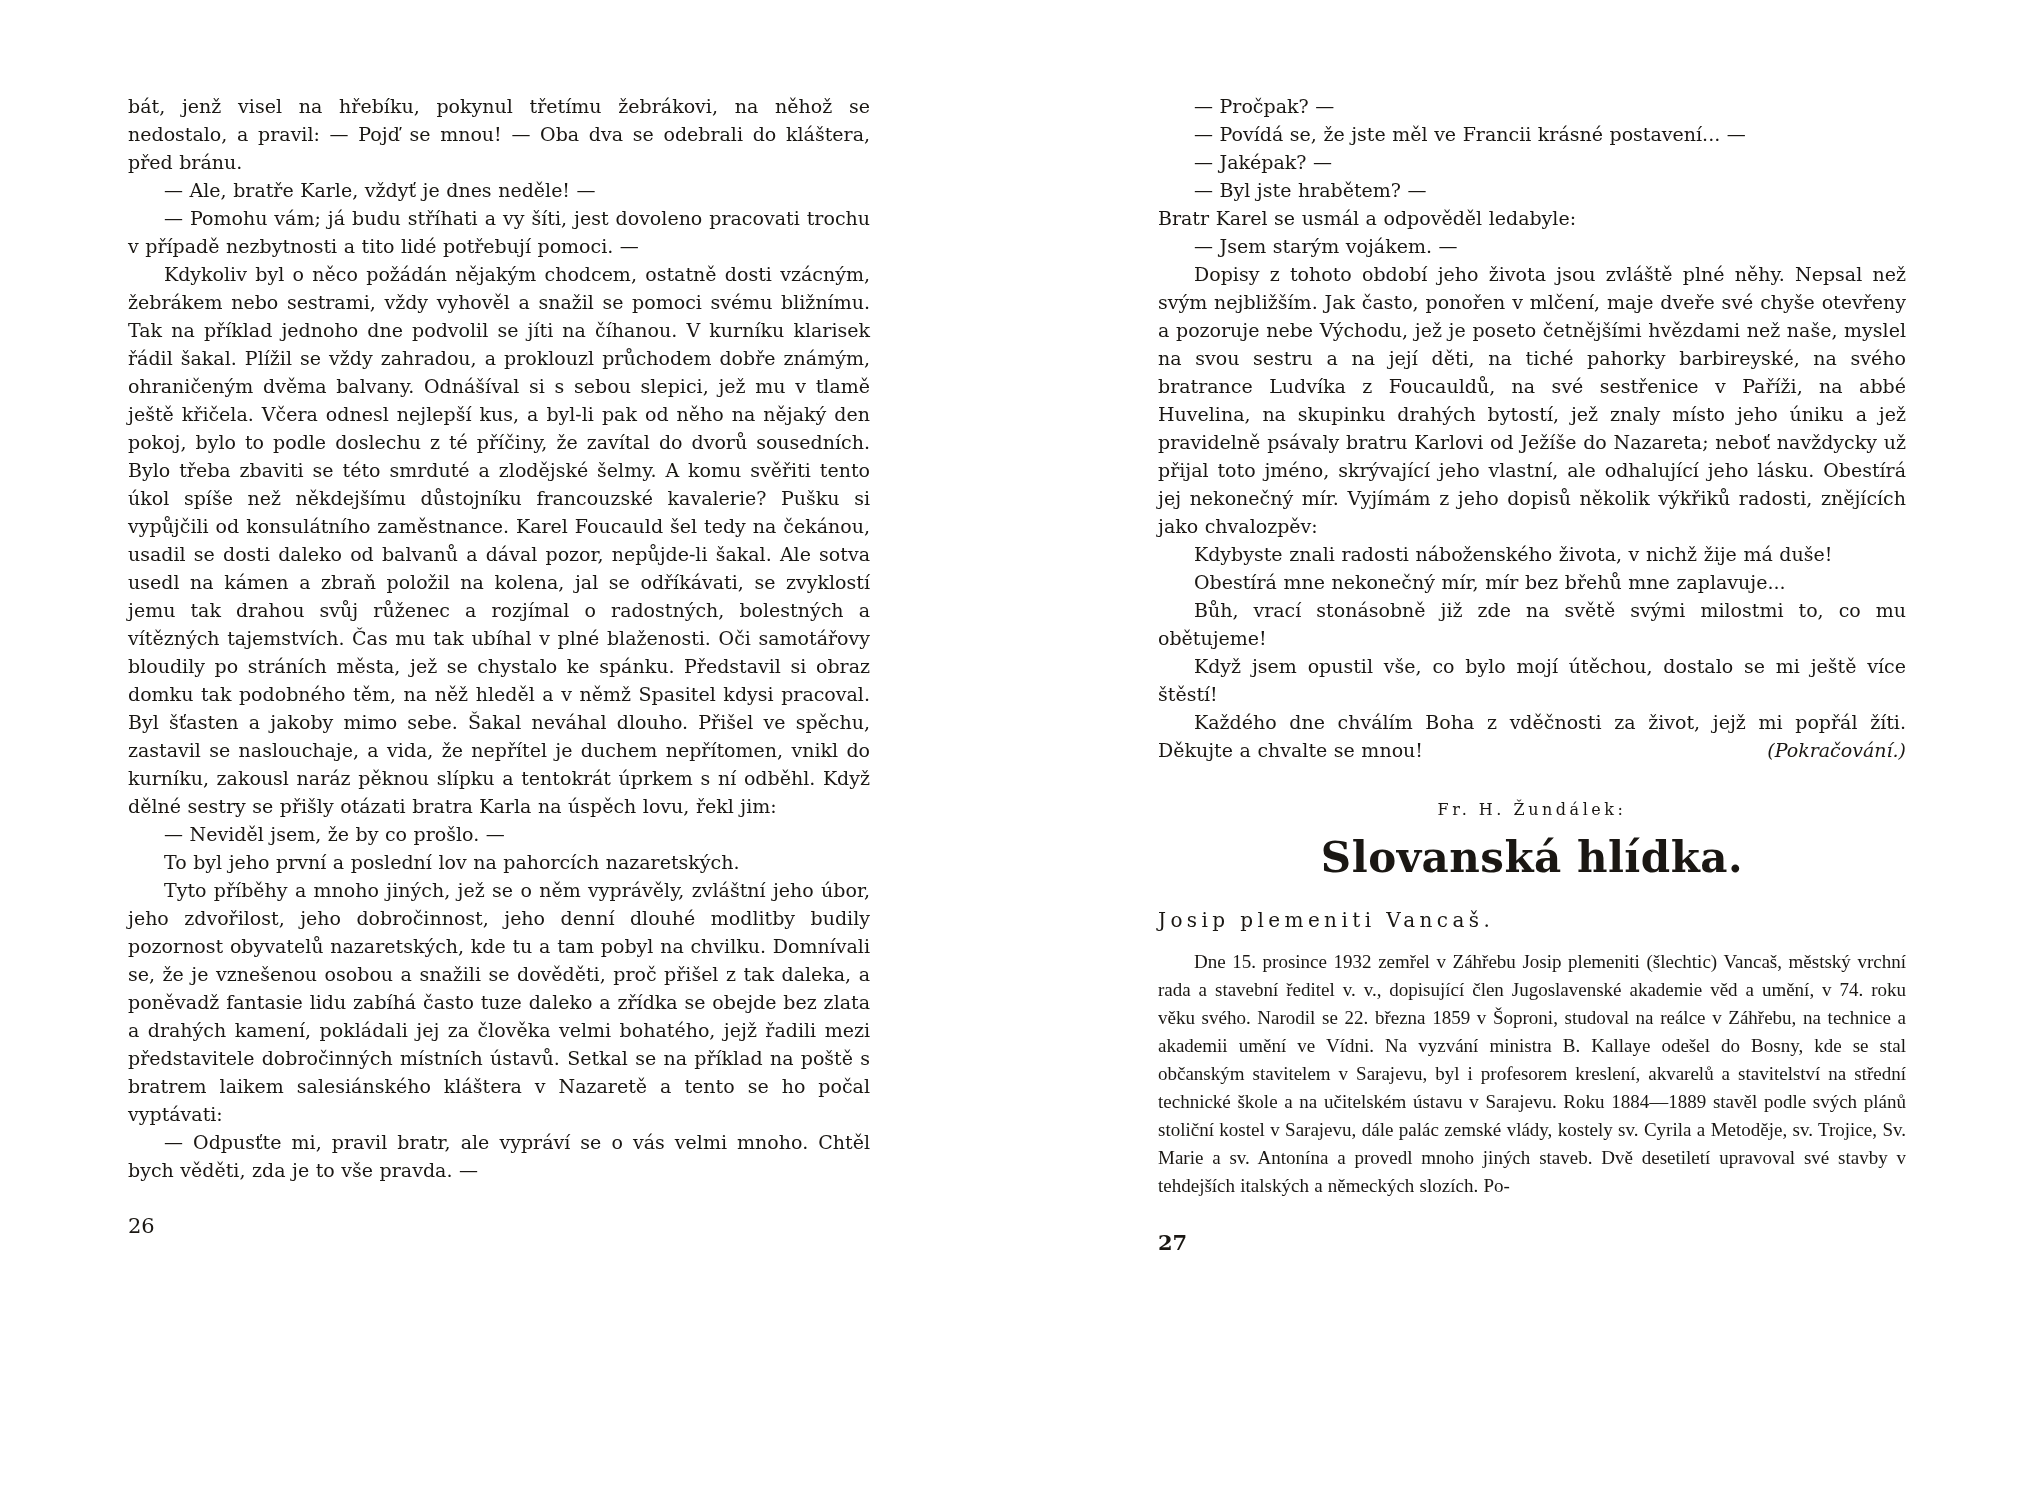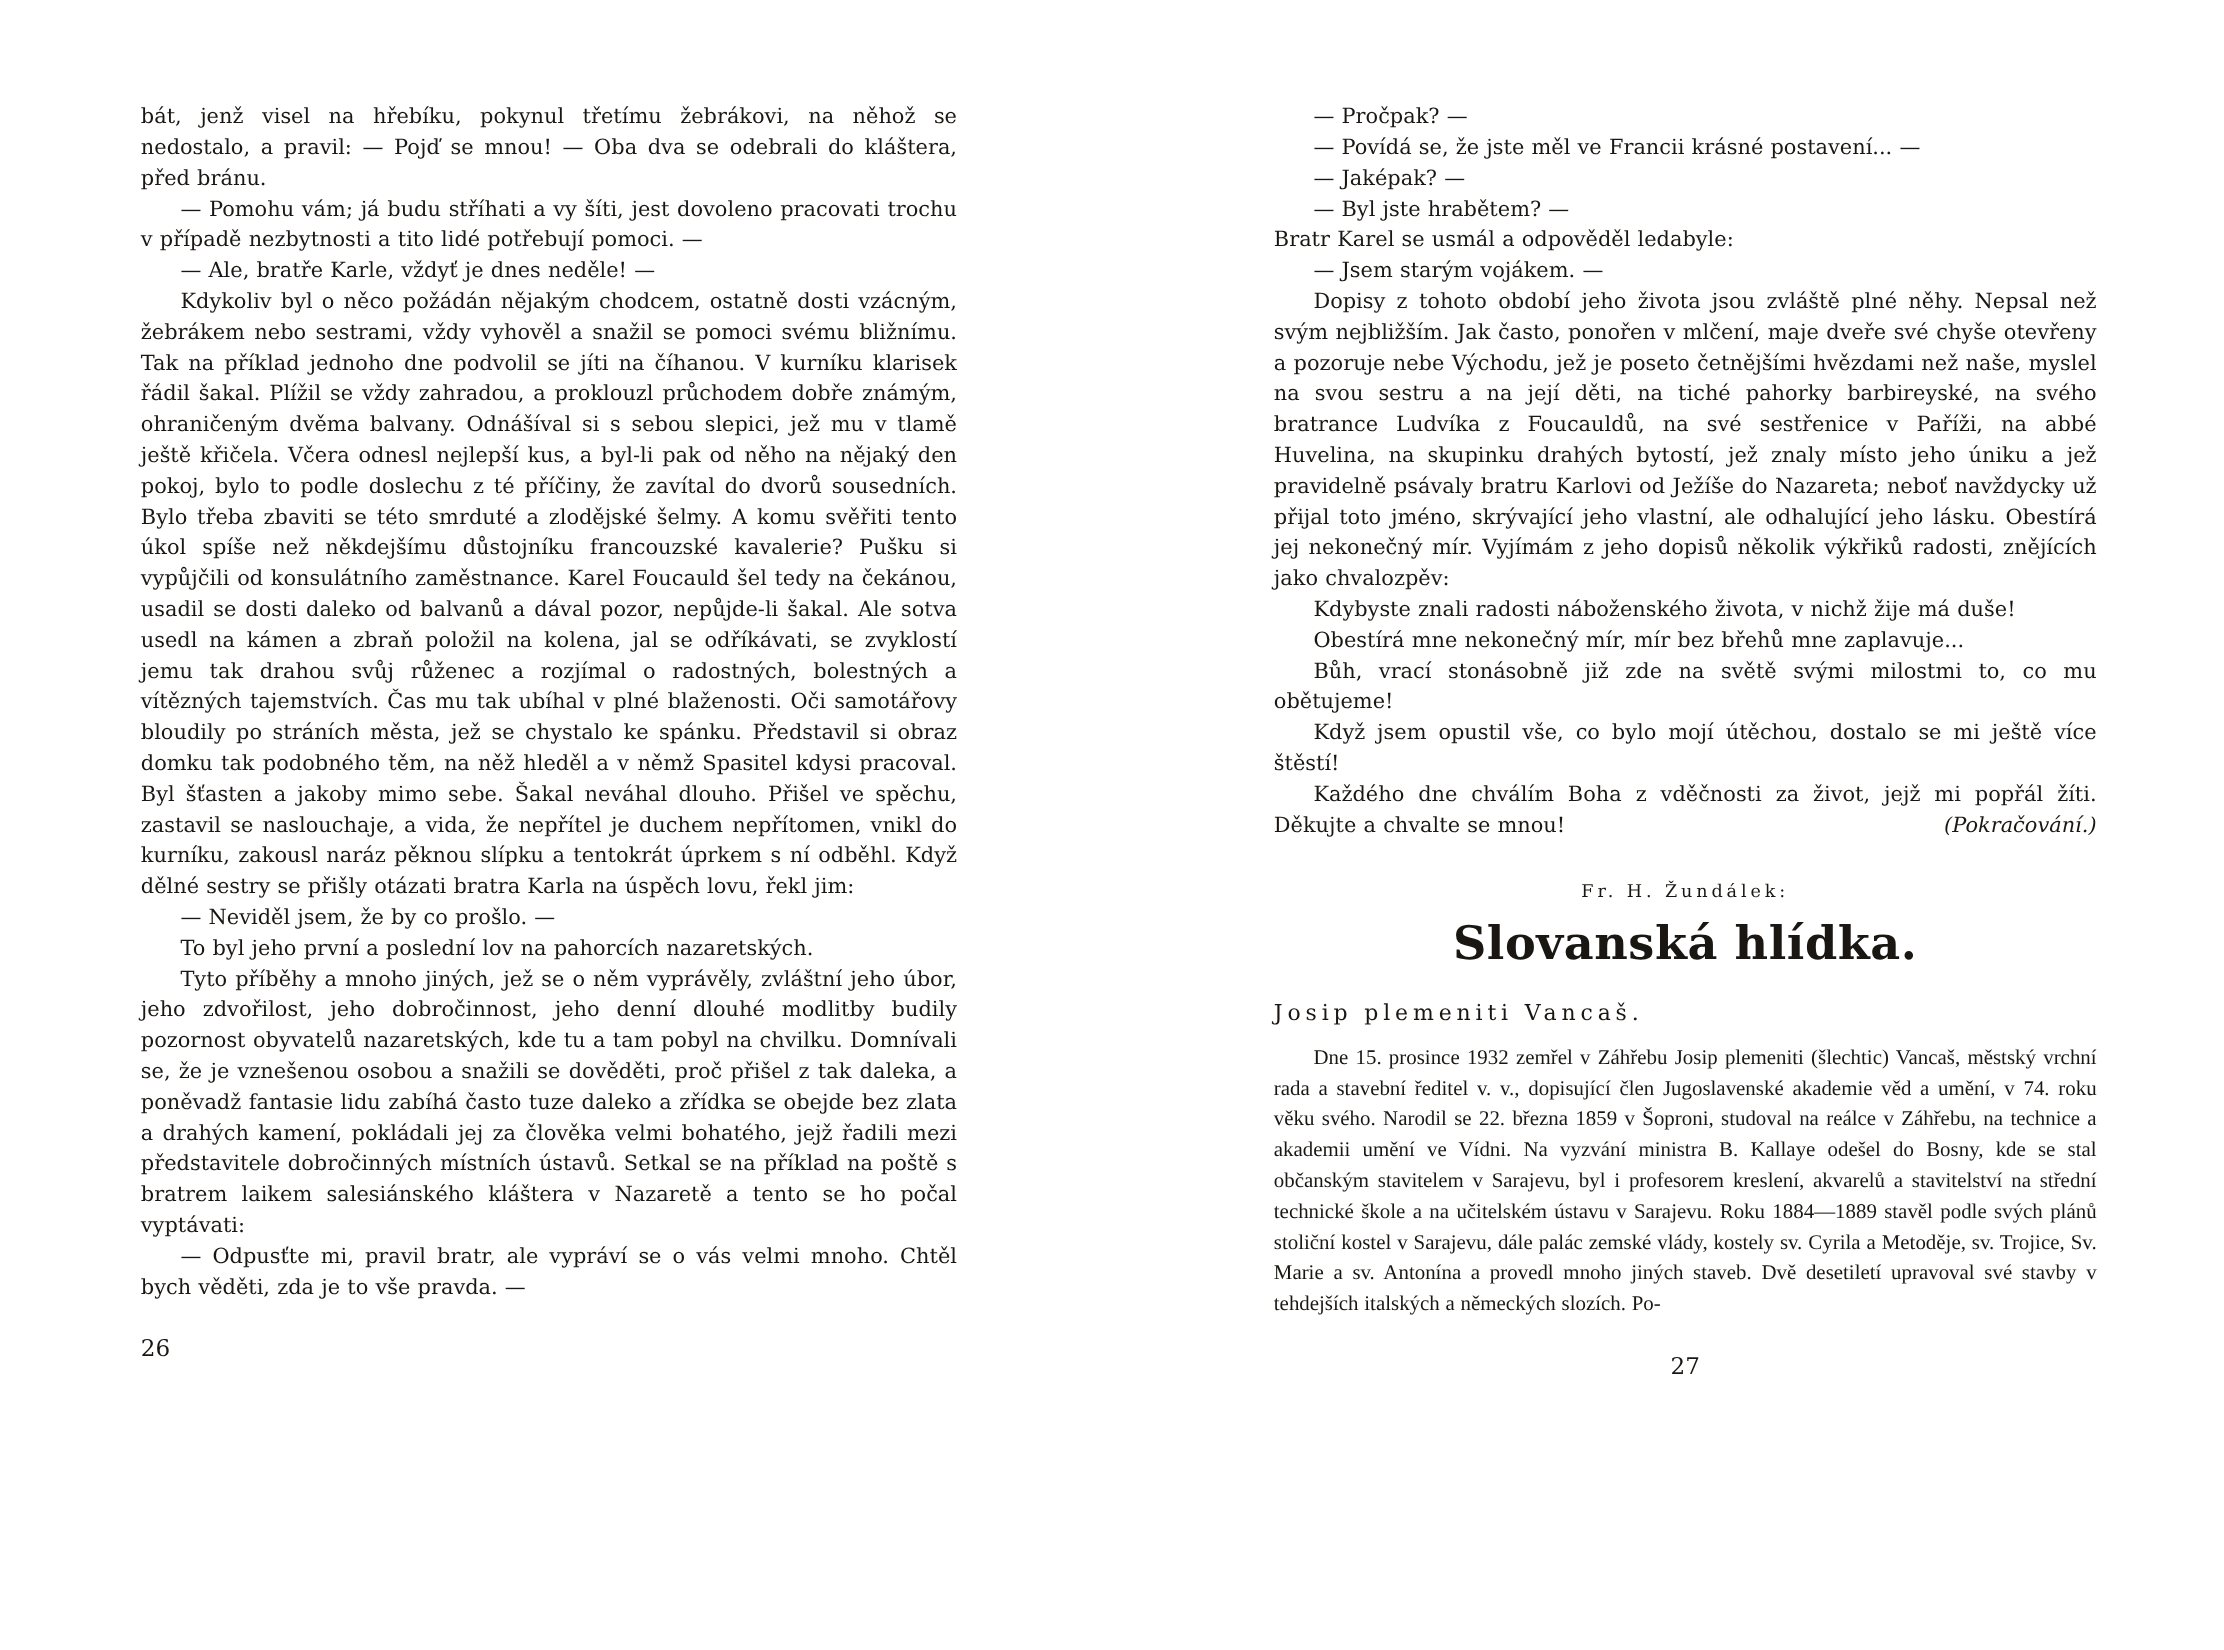--- a/index.html
+++ b/index.html
@@ -63,32 +63,33 @@
   }
   .section-para {
     margin-top: 16px !important;
     font-family: Liberation Serif, serif;
   }
   .pagenum {
     font-size: 21px;
     margin-top: 30px;
   }
   .pagenum-right {
-    text-align: center;
+    text-align: left;
+    font-weight: bold;
   }
 </style>
 </head>
 <body>
 
 <div class="spread">
 
   <div class="page page-left">
     <p class="para">bát, jenž visel na hřebíku, pokynul třetímu žebrákovi, na něhož se nedostalo, a pravil: — Pojď se mnou! — Oba dva se odebrali do kláštera, před bránu.</p>
+    <p class="para indent">— Ale, bratře Karle, vždyť je dnes neděle! —</p>
     <p class="para indent">— Pomohu vám; já budu stříhati a vy šíti, jest dovoleno pracovati trochu v případě nezbytnosti a tito lidé potřebují pomoci. —</p>
-    <p class="para indent">— Ale, bratře Karle, vždyť je dnes neděle! —</p>
     <p class="para indent">Kdykoliv byl o něco požádán nějakým chodcem, ostatně dosti vzácným, žebrákem nebo sestrami, vždy vyhověl a snažil se pomoci svému bližnímu. Tak na příklad jednoho dne podvolil se jíti na číhanou. V kurníku klarisek řádil šakal. Plížil se vždy zahradou, a proklouzl průchodem dobře známým, ohraničeným dvěma balvany. Odnášíval si s sebou slepici, jež mu v tlamě ještě křičela. Včera odnesl nejlepší kus, a byl-li pak od něho na nějaký den pokoj, bylo to podle doslechu z té příčiny, že zavítal do dvorů sousedních. Bylo třeba zbaviti se této smrduté a zlodějské šelmy. A komu svěřiti tento úkol spíše než někdejšímu důstojníku francouzské kavalerie? Pušku si vypůjčili od konsulátního zaměstnance. Karel Foucauld šel tedy na čekánou, usadil se dosti daleko od balvanů a dával pozor, nepůjde-li šakal. Ale sotva usedl na kámen a zbraň položil na kolena, jal se odříkávati, se zvyklostí jemu tak drahou svůj růženec a rozjímal o radostných, bolestných a vítězných tajemstvích. Čas mu tak ubíhal v plné blaženosti. Oči samotářovy bloudily po stráních města, jež se chystalo ke spánku. Představil si obraz domku tak podobného těm, na něž hleděl a v němž Spasitel kdysi pracoval. Byl šťasten a jakoby mimo sebe. Šakal neváhal dlouho. Přišel ve spěchu, zastavil se naslouchaje, a vida, že nepřítel je duchem nepřítomen, vnikl do kurníku, zakousl naráz pěknou slípku a tentokrát úprkem s ní odběhl. Když dělné sestry se přišly otázati bratra Karla na úspěch lovu, řekl jim:</p>
     <p class="para indent">— Neviděl jsem, že by co prošlo. —</p>
     <p class="para indent">To byl jeho první a poslední lov na pahorcích nazaretských.</p>
     <p class="para indent">Tyto příběhy a mnoho jiných, jež se o něm vyprávěly, zvláštní jeho úbor, jeho zdvořilost, jeho dobročinnost, jeho denní dlouhé modlitby budily pozornost obyvatelů nazaretských, kde tu a tam pobyl na chvilku. Domnívali se, že je vznešenou osobou a snažili se dověděti, proč přišel z tak daleka, a poněvadž fantasie lidu zabíhá často tuze daleko a zřídka se obejde bez zlata a drahých kamení, pokládali jej za člověka velmi bohatého, jejž řadili mezi představitele dobročinných místních ústavů. Setkal se na příklad na poště s bratrem laikem salesiánského kláštera v Nazaretě a tento se ho počal vyptávati:</p>
     <p class="para indent">— Odpusťte mi, pravil bratr, ale vypráví se o vás velmi mnoho. Chtěl bych věděti, zda je to vše pravda. —</p>
     <div class="pagenum pagenum-left">26</div>
   </div>
 
   <div class="page page-right">
     <p class="para indent">— Pročpak? —</p>

